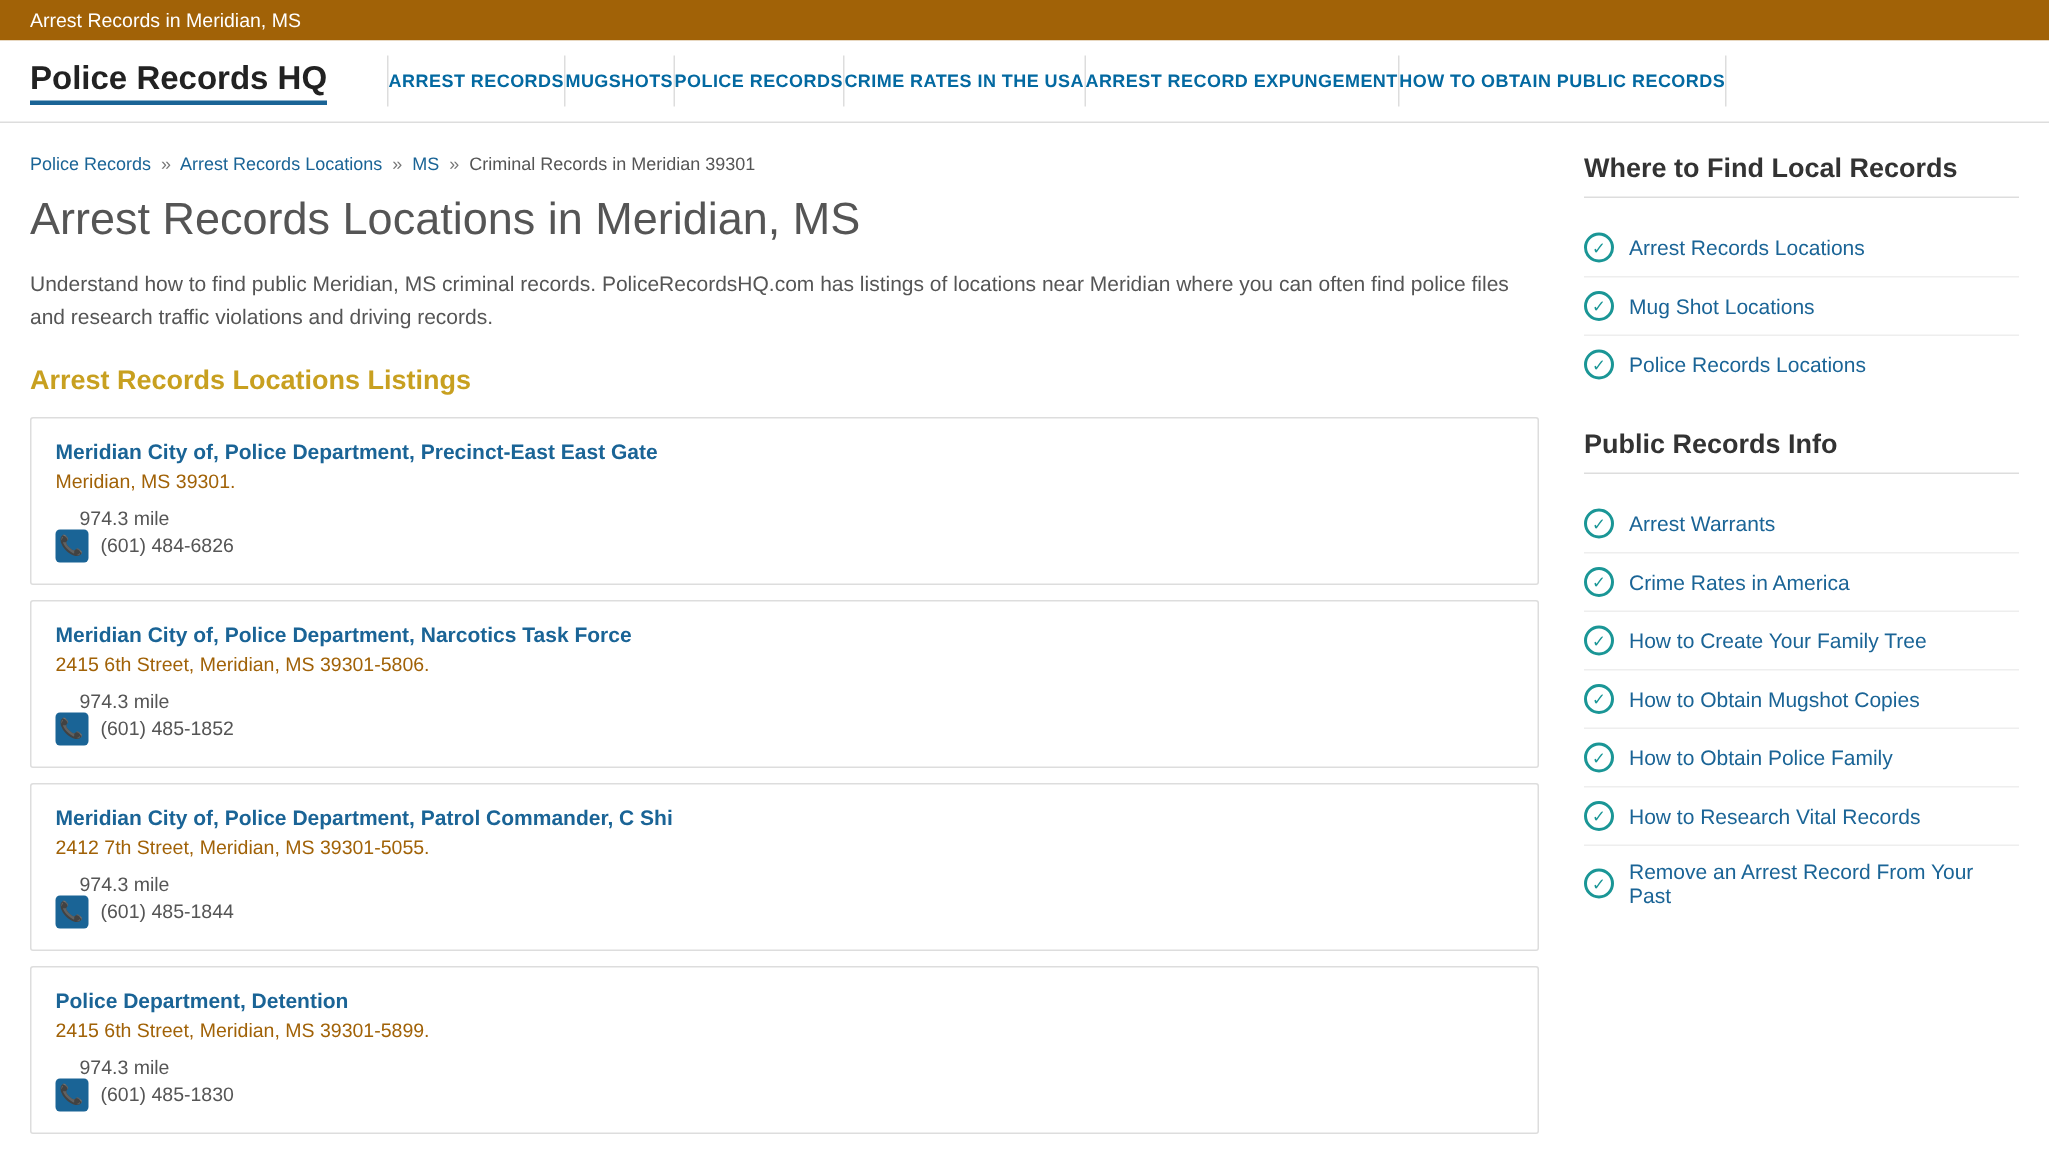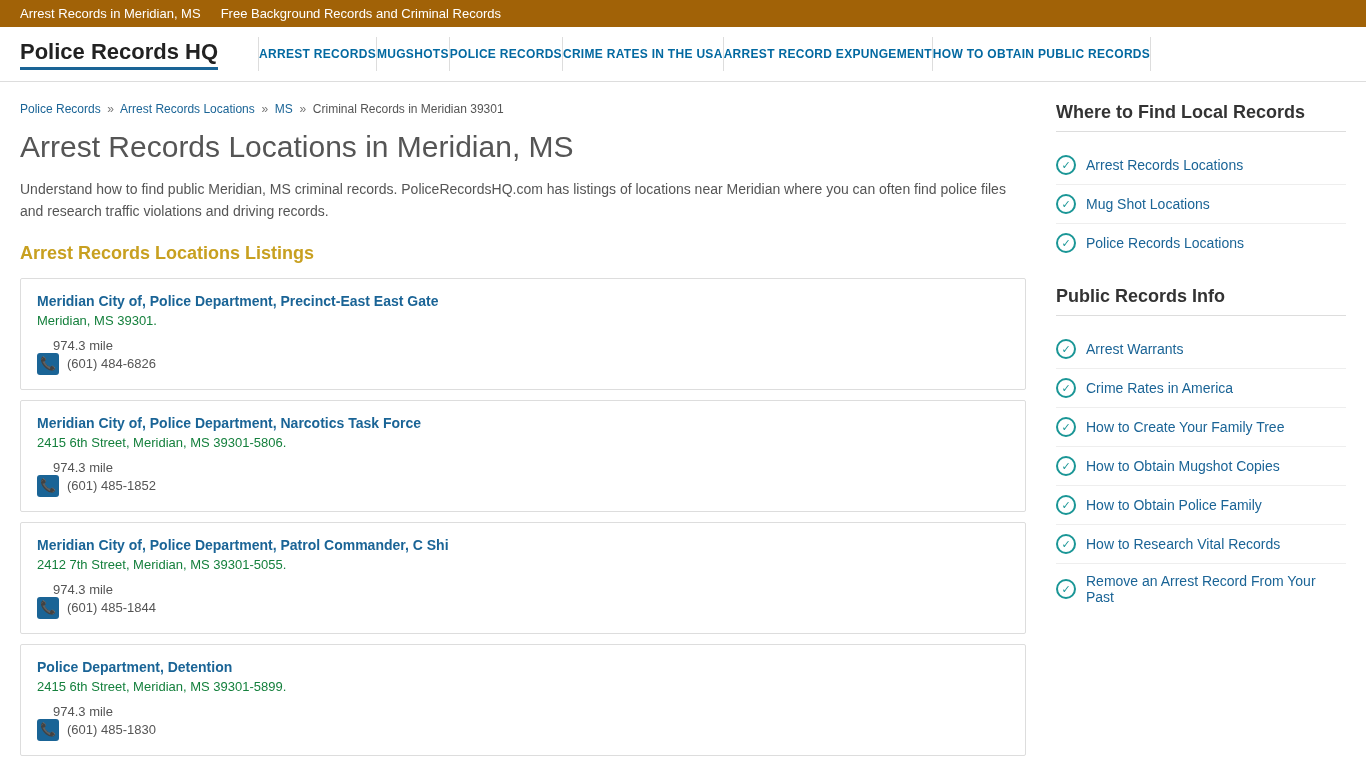--- a/index.html
+++ b/index.html
@@ -111,21 +111,21 @@
       flex-direction: column;
     }
     .location-name {
       font-size: 14px;
       font-weight: bold;
       color: #1a6496;
       margin-bottom: 4px;
     }
     .location-address {
       font-size: 13px;
-      color: #15803d;
+      color: #a16207;
       margin-bottom: 8px;
     }
     .location-distance {
       font-size: 13px;
       color: #555;
       white-space: nowrap;
       margin-left: 16px;
       padding-top: 2px;
     }
     .location-phone {
@@ -182,21 +182,20 @@
       color: #1a9696;
       font-size: 11px;
       flex-shrink: 0;
     }
   </style>
 </head>
 <body>
 
 <div class="top-bar">
   <a>Arrest Records in Meridian, MS</a>
-  <a>Free Background Records and Criminal Records</a>
 </div>
 
 <div class="header">
   <a class="logo">Police Records HQ</a>
   <nav>
     <a>ARREST RECORDS</a>
     <a>MUGSHOTS</a>
     <a>POLICE RECORDS</a>
     <a>CRIME RATES IN THE USA</a>
     <a>ARREST RECORD EXPUNGEMENT</a>

